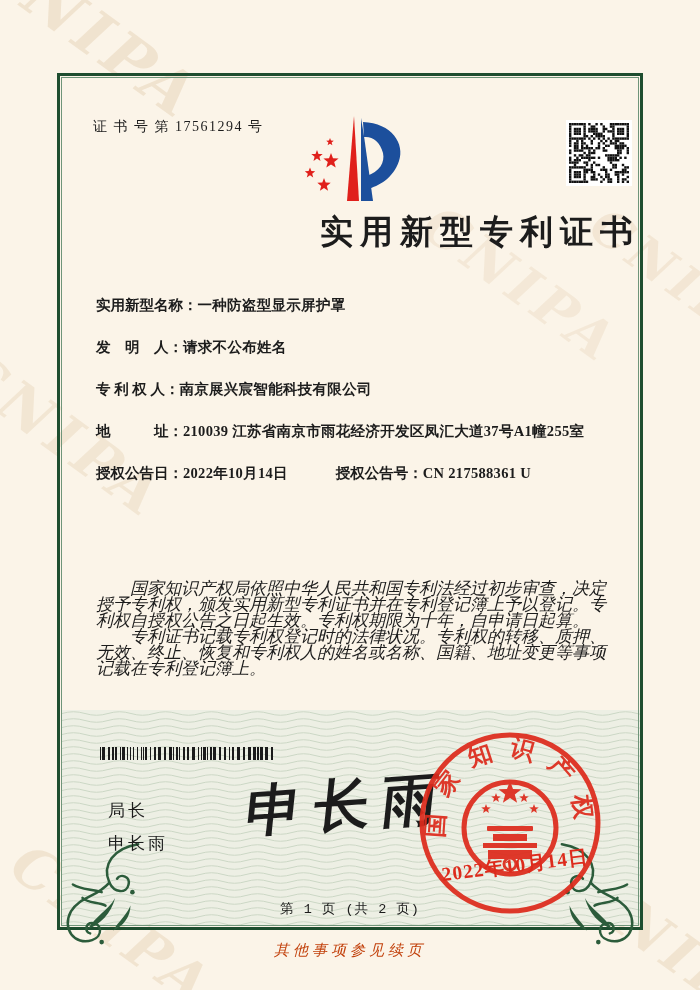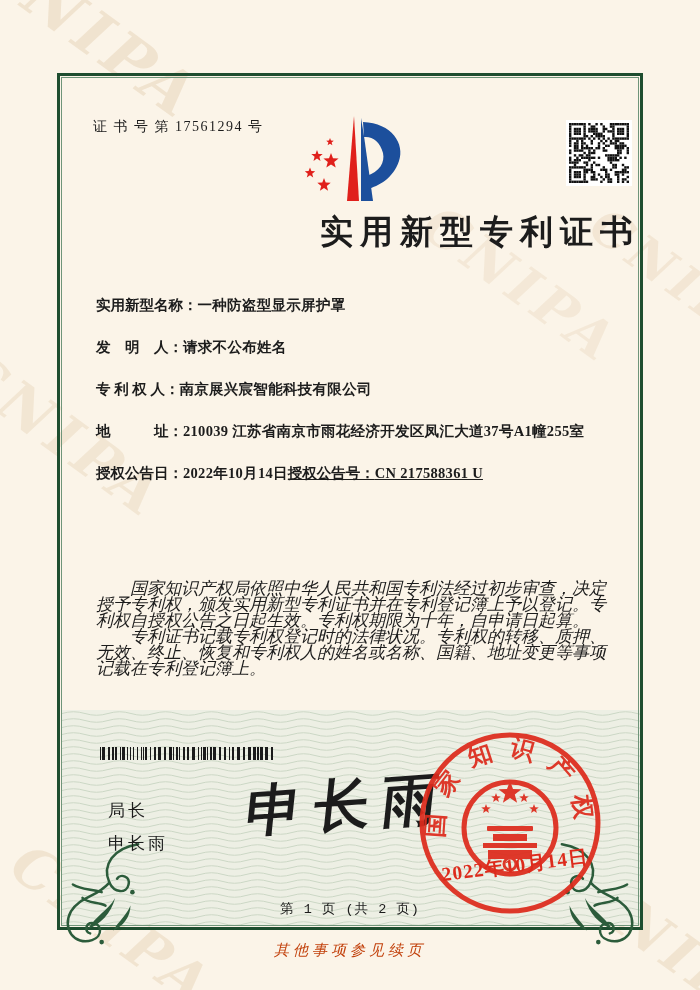--- a/index.html
+++ b/index.html
@@ -58,21 +58,21 @@
   .title{
     position:absolute;left:0;top:134px;width:100%;margin:0;z-index:5;
     text-align:right;font-size:33px;font-weight:700;letter-spacing:7px;
   }
   
   .fields{position:absolute;left:36px;right:28px;top:219px;z-index:5;font-size:14.5px;font-weight:600;}
   .row{display:flex;margin-bottom:22px;line-height:20px;}
   .row .lbl{white-space:pre;flex:none;}
   .row .val{flex:1;letter-spacing:.3px;}
   .row-double{display:flex;}
-  .row-double .pair2{display:flex;text-decoration:underline;}
+  .row-double .pair2{margin-left:48px;display:flex;}
   
   .paras{
     position:absolute;left:36px;right:28px;top:505px;z-index:5;
     font-style:italic;font-size:17px;line-height:16px;
   }
   .paras p{margin:0;text-indent:2em;}
   
   .barcode{position:absolute;left:40px;top:671px;z-index:5;}
   .officer{position:absolute;left:48px;top:718px;z-index:5;font-size:17px;letter-spacing:3px;line-height:33px;font-weight:500;}
   .sig-script{

